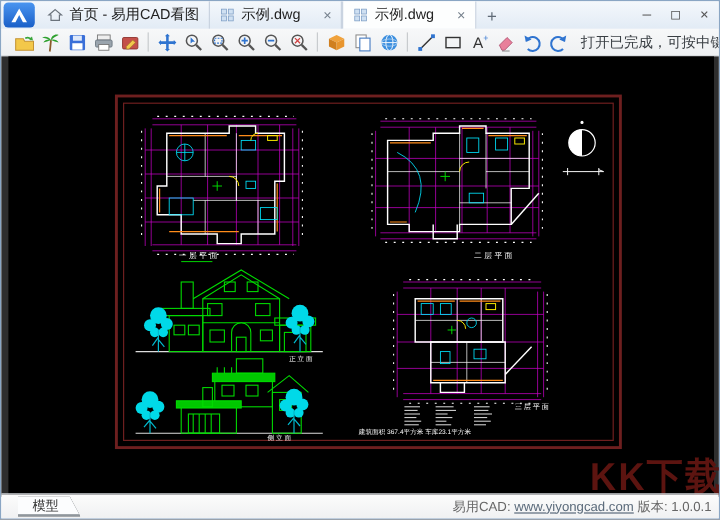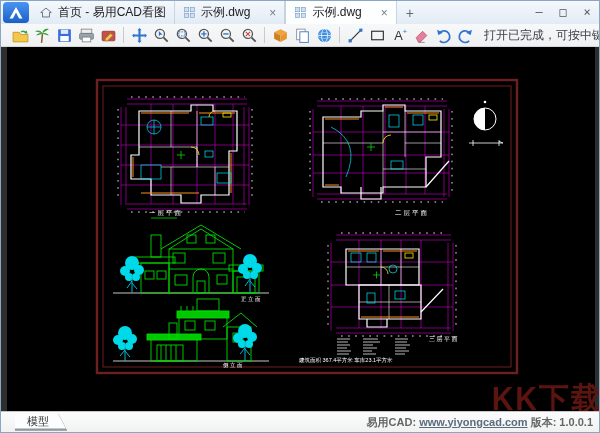--- a/index.html
+++ b/index.html
@@ -26,21 +26,21 @@
   .canvas{position:absolute;left:0;top:46px;width:600px;height:367px;background:#2e2e2e;text-align:right;}
   .canvas-inner{position:absolute;left:6px;right:6px;top:0;bottom:2px;background:#000;}
   svg.draw{position:absolute;left:0;top:0;}
   .watermark{position:absolute;right:-2px;bottom:0px;font-size:30px;font-weight:900;color:#5c1410;letter-spacing:2px;line-height:1;transform:scaleY(1.08);white-space:nowrap;}
 
   
   .bottombar{position:absolute;left:0;bottom:0;right:0;height:20px;background:linear-gradient(#fcfcfc,#f0f1f2);border-top:1px solid #c2c6ca;display:flex;align-items:center;justify-content:space-between;font-size:11px;color:#555;}
   .mtab{margin-left:14px;height:17px;filter:drop-shadow(0 0 0.5px #888);}
   .mtab-shape{height:17px;clip-path:polygon(0 0,calc(100% - 9px) 0,100% 100%,0 100%);background:#8f969c;display:flex;}
   .mtab-in{margin:0;height:15px;clip-path:polygon(0 0,calc(100% - 8px) 0,100% 100%,0 100%);background:#fcfdfe;display:flex;align-items:center;padding:0 18px 0 12px;font-size:11px;color:#333;}
-  .verinfo{margin-right:6px;white-space:nowrap;color:#666;font-weight:bold;}
+  .verinfo{margin-right:6px;white-space:nowrap;color:#666;}
   .verinfo a{color:#5b6b7b;text-decoration:underline;}
 </style>
 </head>
 <body>
 
 <div class="window">
 
   <div class="titlebar">
     <div class="applogo">
       <svg width="18" height="16" viewBox="0 0 18 16">

